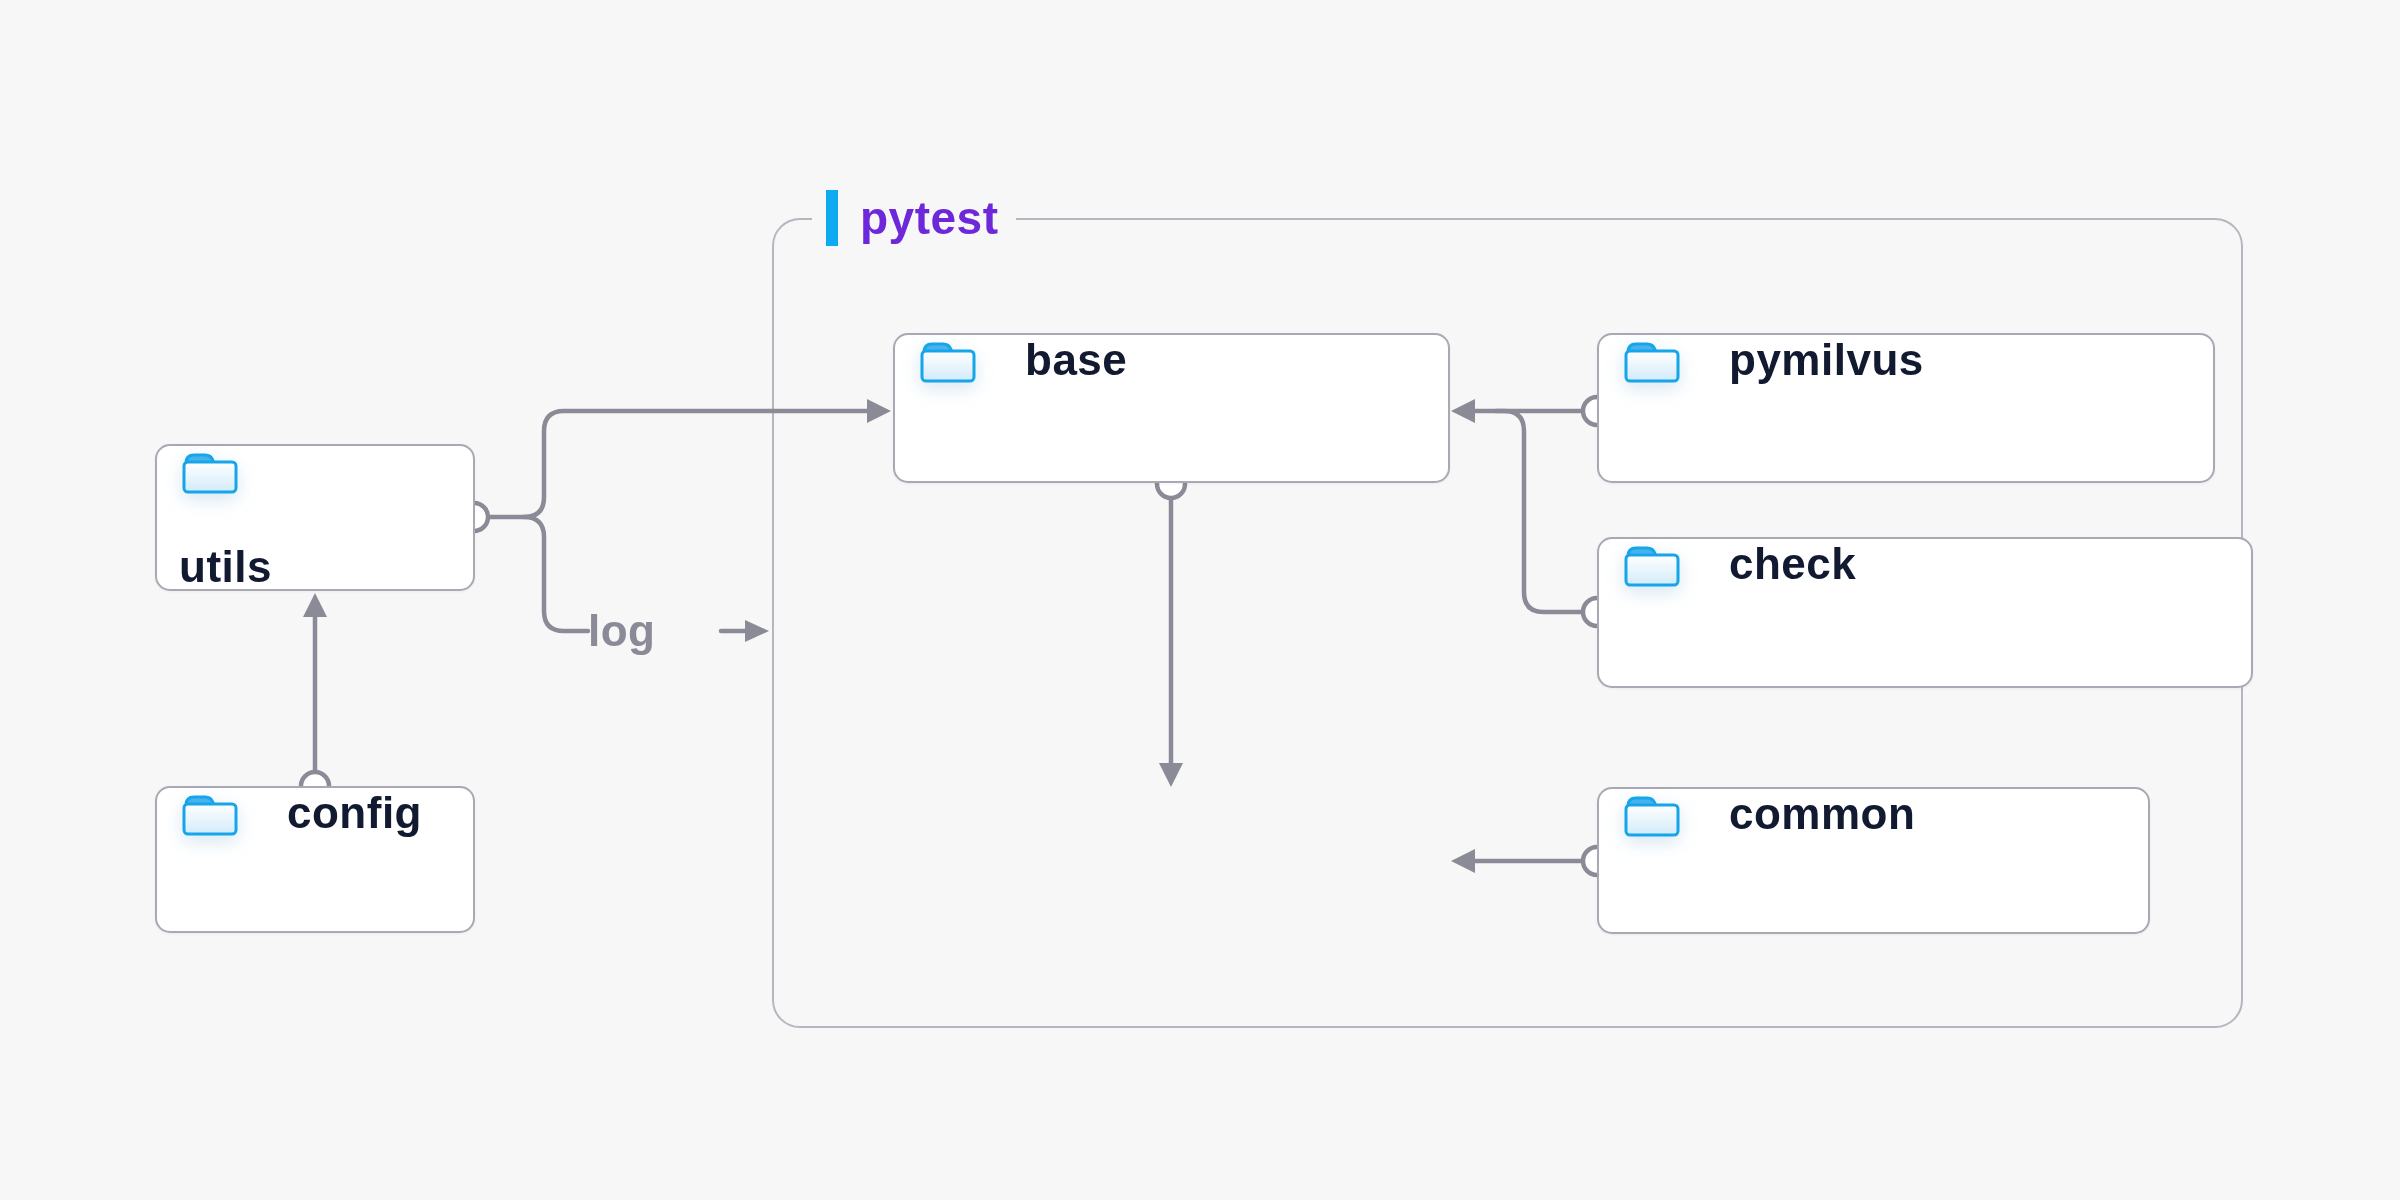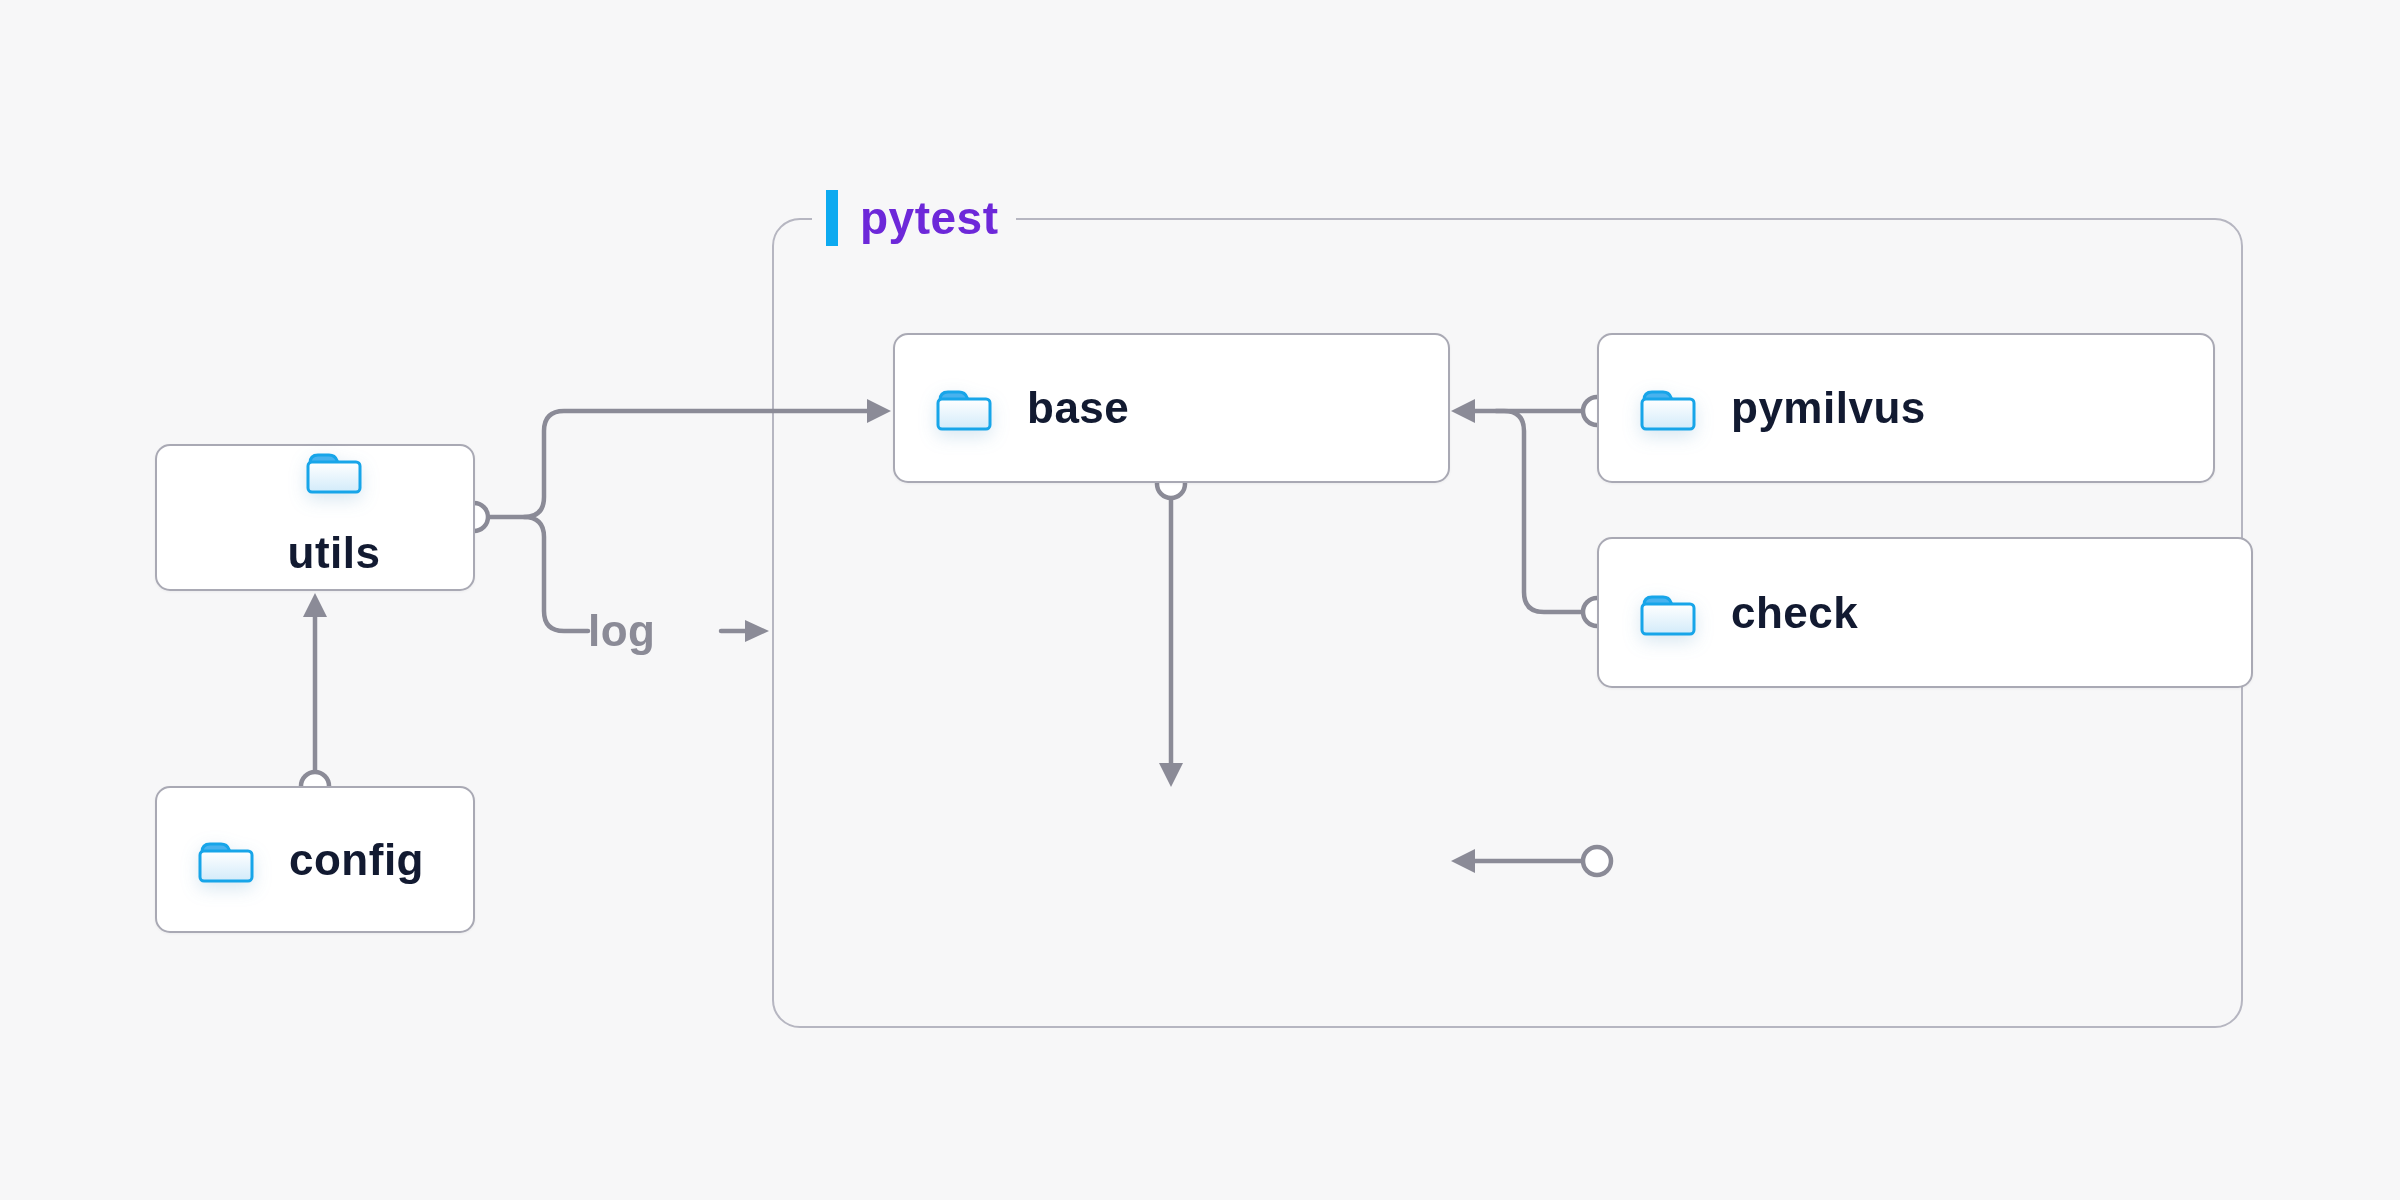--- a/index.html
+++ b/index.html
@@ -30,22 +30,22 @@
   
   .edges{position:absolute;left:0;top:0;width:2400px;height:1200px;}
   .edge-line{fill:none;stroke:#8b8b97;stroke-width:4.5;stroke-linecap:round;}
   .edge-arrow{fill:#8b8b97;stroke:none;}
   .edge-port{fill:#ffffff;stroke:#8b8b97;stroke-width:4.5;}
 
   
   .node{
     position:absolute;background:#ffffff;
     border:2px solid #a9a9b4;border-radius:15px;
-    display:flex;align-items:center;gap:32px;
-    padding-left:38px;box-sizing:border-box;
+    display:flex;align-items:flex-start;gap:46px;
+    padding-left:22px;box-sizing:border-box;
     box-shadow:0 1px 3px rgba(16,24,40,0.05);
   }
   .node-label{
     font-size:44px;font-weight:700;color:#121a31;letter-spacing:0.5px;
   }
   .folder{filter:drop-shadow(0 6px 9px rgba(40,120,180,0.18));flex:0 0 auto;}
 
   
   .edge-label{
     position:absolute;left:588px;top:601px;width:124px;height:60px;
@@ -155,14 +155,21 @@
 
   <div class="node" style="left:1597px;top:537px;width:656px;height:151px;">
     <svg class="folder" width="62" height="50" viewBox="0 0 62 50">
       <path d="M7 17 q0 -8 8 -8 h11 q6 0 8 5.5 l2 5.5 h-29 z" fill="#48b2ee" stroke="#17a5e9" stroke-width="3" stroke-linejoin="round"></path>
       <rect x="5" y="16" width="52" height="30" rx="4" fill="url(#folderGrad)" stroke="#17a5e9" stroke-width="3"></rect>
     </svg>
     <span class="node-label">check</span>
   </div>
 
 
+  <div class="node" style="left:1597px;top:787px;width:553px;height:147px;">
+    <svg class="folder" width="62" height="50" viewBox="0 0 62 50">
+      <path d="M7 17 q0 -8 8 -8 h11 q6 0 8 5.5 l2 5.5 h-29 z" fill="#48b2ee" stroke="#17a5e9" stroke-width="3" stroke-linejoin="round"></path>
+      <rect x="5" y="16" width="52" height="30" rx="4" fill="url(#folderGrad)" stroke="#17a5e9" stroke-width="3"></rect>
+    </svg>
+    <span class="node-label">common</span>
+  </div>
 
 </div>
 
 </body></html>

